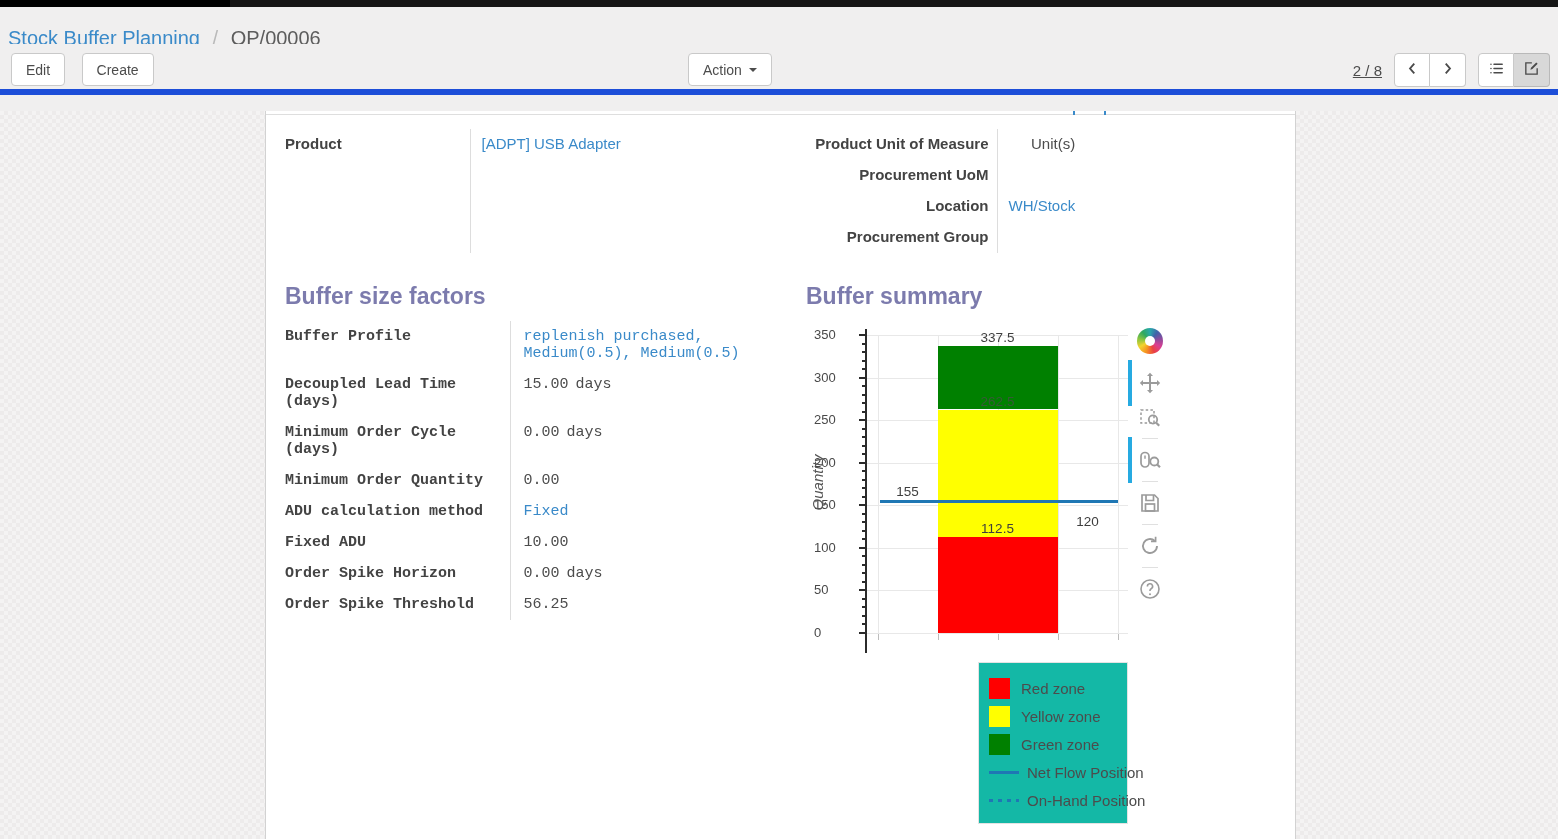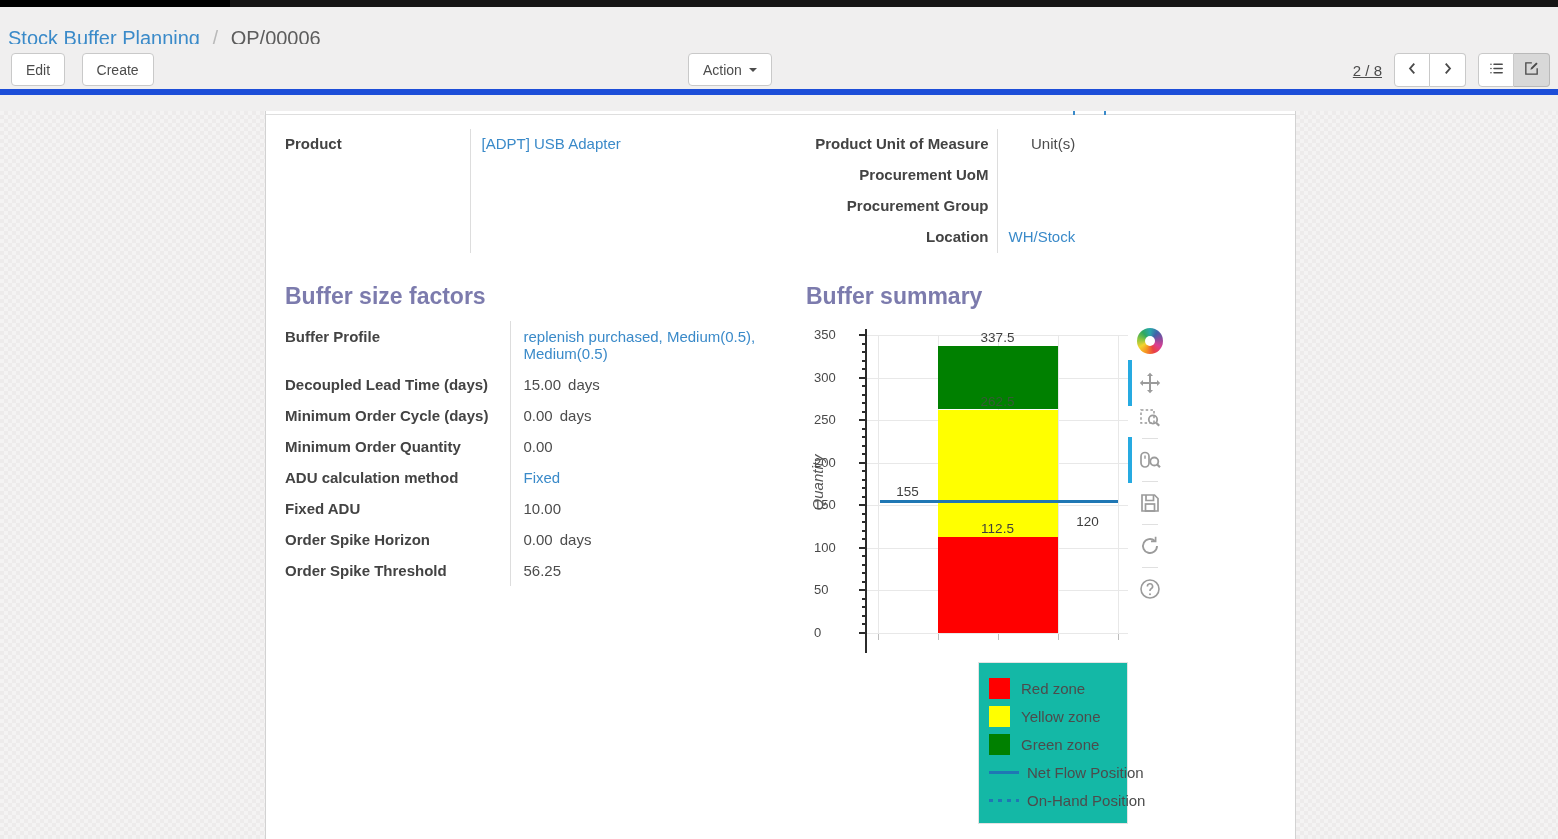--- a/index.html
+++ b/index.html
@@ -65,21 +65,21 @@
   .g-topright .grp-row { height:31px;text-align:right; }
   .suffix { margin-left:7px; }
 
   .second-row { display:flex; }
   .left-col { width:521px; }
   .right-col { flex:1; position:relative; }
   h2.section { font-size:23px; font-weight:bold; color:#7c7bad; margin-top:30px; line-height:26px; }
   .factors { margin-top:12px; }
   .factors .grp-label { width:225px; }
   .factors .grp-row { min-height:32px; }
-  .factors .grp-label, .factors .grp-val { padding-top:7px; padding-bottom:7px; }
+  .factors .grp-label, .factors .grp-val { padding-top:7px; padding-bottom:7px;font-family:Liberation Mono, monospace; }
   .factors .grp-val { padding-left:13px; max-width:270px; }
 
   
   .chart { position:relative; margin-top:4px; height:336px; }
   .gl-h { position:absolute; height:1px; background:#e8e8e8; }
   .gl-v { position:absolute; width:1px; background:#e8e8e8; }
   .axis-y { position:absolute; width:2px; background:#2b2b2b; }
   .tick { position:absolute; height:2px; background:#2b2b2b; }
   .tick-label { position:absolute; font-size:13px; color:#494949; text-align:left; width:40px; }
   .xstub { position:absolute; width:1px; height:6px; background:#bdbdbd; }
@@ -186,26 +186,26 @@
       <div class="grp g-topright" id="details-group">
           <div class="grp-row">
             <div class="grp-label">Product Unit of Measure</div>
             <div class="grp-val"><span>Unit(s)</span></div>
           </div>
           <div class="grp-row">
             <div class="grp-label">Procurement UoM</div>
             <div class="grp-val"></div>
           </div>
           <div class="grp-row">
+            <div class="grp-label">Location</div>
+            <div class="grp-val"><a>WH/Stock</a></div>
+          </div>
+          <div class="grp-row">
             <div class="grp-label">Procurement Group</div>
             <div class="grp-val"></div>
-          </div>
-          <div class="grp-row">
-            <div class="grp-label">Location</div>
-            <div class="grp-val"><a>WH/Stock</a></div>
           </div>
         </div>
     </div>
 
     <div class="second-row">
       <div class="left-col">
         <h2 class="section">Buffer size factors</h2>
         <div class="grp factors" id="factors-group">
             <div class="grp-row">
               <div class="grp-label">Buffer Profile</div>

